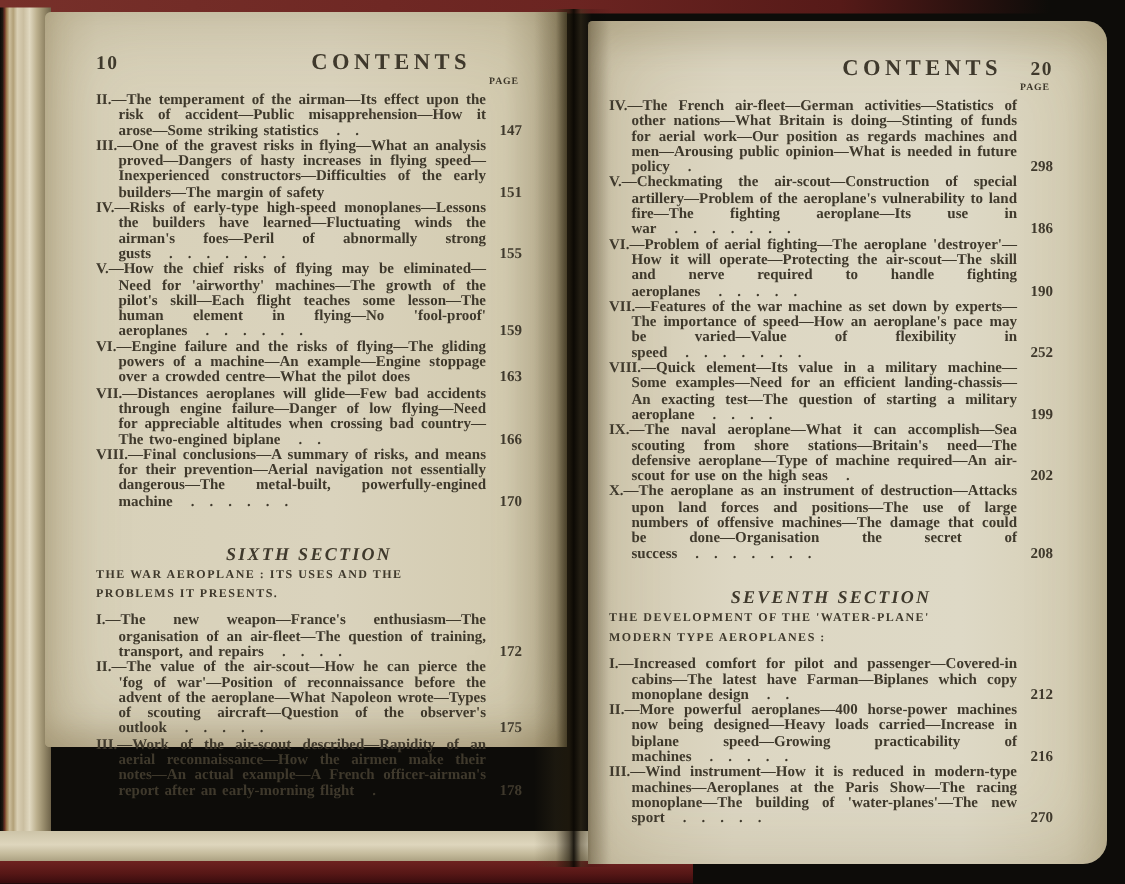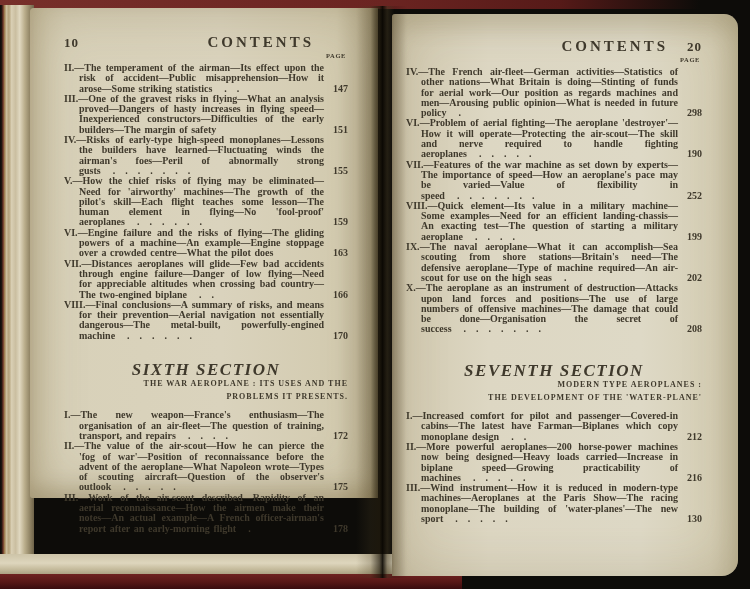--- a/index.html
+++ b/index.html
@@ -62,23 +62,23 @@
   .page-label{text-align:right;font-size:6.5px;letter-spacing:.6px;margin:1px 2px 3px 0;line-height:8px;}
   .entries{margin-top:2px;}
   .entry{
     position:relative;text-align:justify;
     padding-left:15px;text-indent:-15px;padding-right:24px;
     word-spacing:1.2px;
   }
   .pg{position:absolute;right:0;bottom:0;width:24px;text-align:right;text-indent:0;}
   .leader{padding-left:2px;}
   .section-head{margin-top:24px;}
-  .page-right .section-head{margin-top:31px;}
-  .section-title{text-align:center;font-style:italic;font-size:17px;letter-spacing:1.5px;}
-  .section-sub{text-align:right;font-size:8px;letter-spacing:1px;margin-top:4px;line-height:9px;}
+  .page-right .section-head{margin-top:18px;}
+  .section-title{text-align:center;font-style:italic;font-size:12px;letter-spacing:1.5px;}
+  .section-sub{text-align:left;font-size:8px;letter-spacing:1px;margin-top:4px;line-height:9px;}
   .section-entries{margin-top:9px;}
 </style>
 </head>
 <body>
 
 <div>
   <div class="top-cover"></div>
   <div class="left-edges"></div>
   <div class="bottom-pages"></div>
   <div class="bottom-cover"></div>
@@ -122,39 +122,40 @@
   <div class="page page-right">
     <div class="header">
       <span class="hnum"></span>
       <span class="htitle">CONTENTS</span>
       <span class="hnum right">20</span>
     </div>
     <div class="page-label">PAGE</div>
     <div class="entries">
   <div class="entry"><span class="enum">IV.</span><span class="etext">—The French air-fleet—German activities—Statistics of other nations—What Britain is doing—Stinting of funds for aerial work—Our position as regards machines and men—Arousing public opinion—What is needed in future policy</span><span class="leader"> .</span><span class="pg">298</span></div>
 
+  <div class="entry"><span class="enum">V.</span><span class="etext">—Checkmating the air-scout—Construction of special artillery—Problem of the aeroplane's vulnerability to land fire—The fighting aeroplane—Its use in war</span><span class="leader"> . . . . . . .</span><span class="pg">186</span></div>
 
   <div class="entry"><span class="enum">VI.</span><span class="etext">—Problem of aerial fighting—The aeroplane 'destroyer'—How it will operate—Protecting the air-scout—The skill and nerve required to handle fighting aeroplanes</span><span class="leader"> . . . . .</span><span class="pg">190</span></div>
 
   <div class="entry"><span class="enum">VII.</span><span class="etext">—Features of the war machine as set down by experts—The importance of speed—How an aeroplane's pace may be varied—Value of flexibility in speed</span><span class="leader"> . . . . . . .</span><span class="pg">252</span></div>
 
   <div class="entry"><span class="enum">VIII.</span><span class="etext">—Quick element—Its value in a military machine—Some examples—Need for an efficient landing-chassis—An exacting test—The question of starting a military aeroplane</span><span class="leader"> . . . .</span><span class="pg">199</span></div>
 
   <div class="entry"><span class="enum">IX.</span><span class="etext">—The naval aeroplane—What it can accomplish—Sea scouting from shore stations—Britain's need—The defensive aeroplane—Type of machine required—An air-scout for use on the high seas</span><span class="leader"> .</span><span class="pg">202</span></div>
 
   <div class="entry"><span class="enum">X.</span><span class="etext">—The aeroplane as an instrument of destruction—Attacks upon land forces and positions—The use of large numbers of offensive machines—The damage that could be done—Organisation the secret of success</span><span class="leader"> . . . . . . .</span><span class="pg">208</span></div>
 </div>
     <div class="section-head">
       <div class="section-title">SEVENTH SECTION</div>
+      <div class="section-sub">THE DEVELOPMENT OF THE 'WATER-PLANE'</div>
       <div class="section-sub">MODERN TYPE AEROPLANES :</div>
-      <div class="section-sub">THE DEVELOPMENT OF THE 'WATER-PLANE'</div>
     </div>
     <div class="entries section-entries">
   <div class="entry"><span class="enum">I.</span><span class="etext">—Increased comfort for pilot and passenger—Covered-in cabins—The latest have Farman—Biplanes which copy monoplane design</span><span class="leader"> . .</span><span class="pg">212</span></div>
 
-  <div class="entry"><span class="enum">II.</span><span class="etext">—More powerful aeroplanes—200 horse-power machines now being designed—Heavy loads carried—Increase in biplane speed—Growing practicability of machines</span><span class="leader"> . . . . .</span><span class="pg">216</span></div>
+  <div class="entry"><span class="enum">II.</span><span class="etext">—More powerful aeroplanes—400 horse-power machines now being designed—Heavy loads carried—Increase in biplane speed—Growing practicability of machines</span><span class="leader"> . . . . .</span><span class="pg">216</span></div>
 
-  <div class="entry"><span class="enum">III.</span><span class="etext">—Wind instrument—How it is reduced in modern-type machines—Aeroplanes at the Paris Show—The racing monoplane—The building of 'water-planes'—The new sport</span><span class="leader"> . . . . .</span><span class="pg">130</span></div>
+  <div class="entry"><span class="enum">III.</span><span class="etext">—Wind instrument—How it is reduced in modern-type machines—Aeroplanes at the Paris Show—The racing monoplane—The building of 'water-planes'—The new sport</span><span class="leader"> . . . . .</span><span class="pg">270</span></div>
 </div>
   </div>
 
   <div class="gutter"></div>
 </div>
 
 </body></html>

